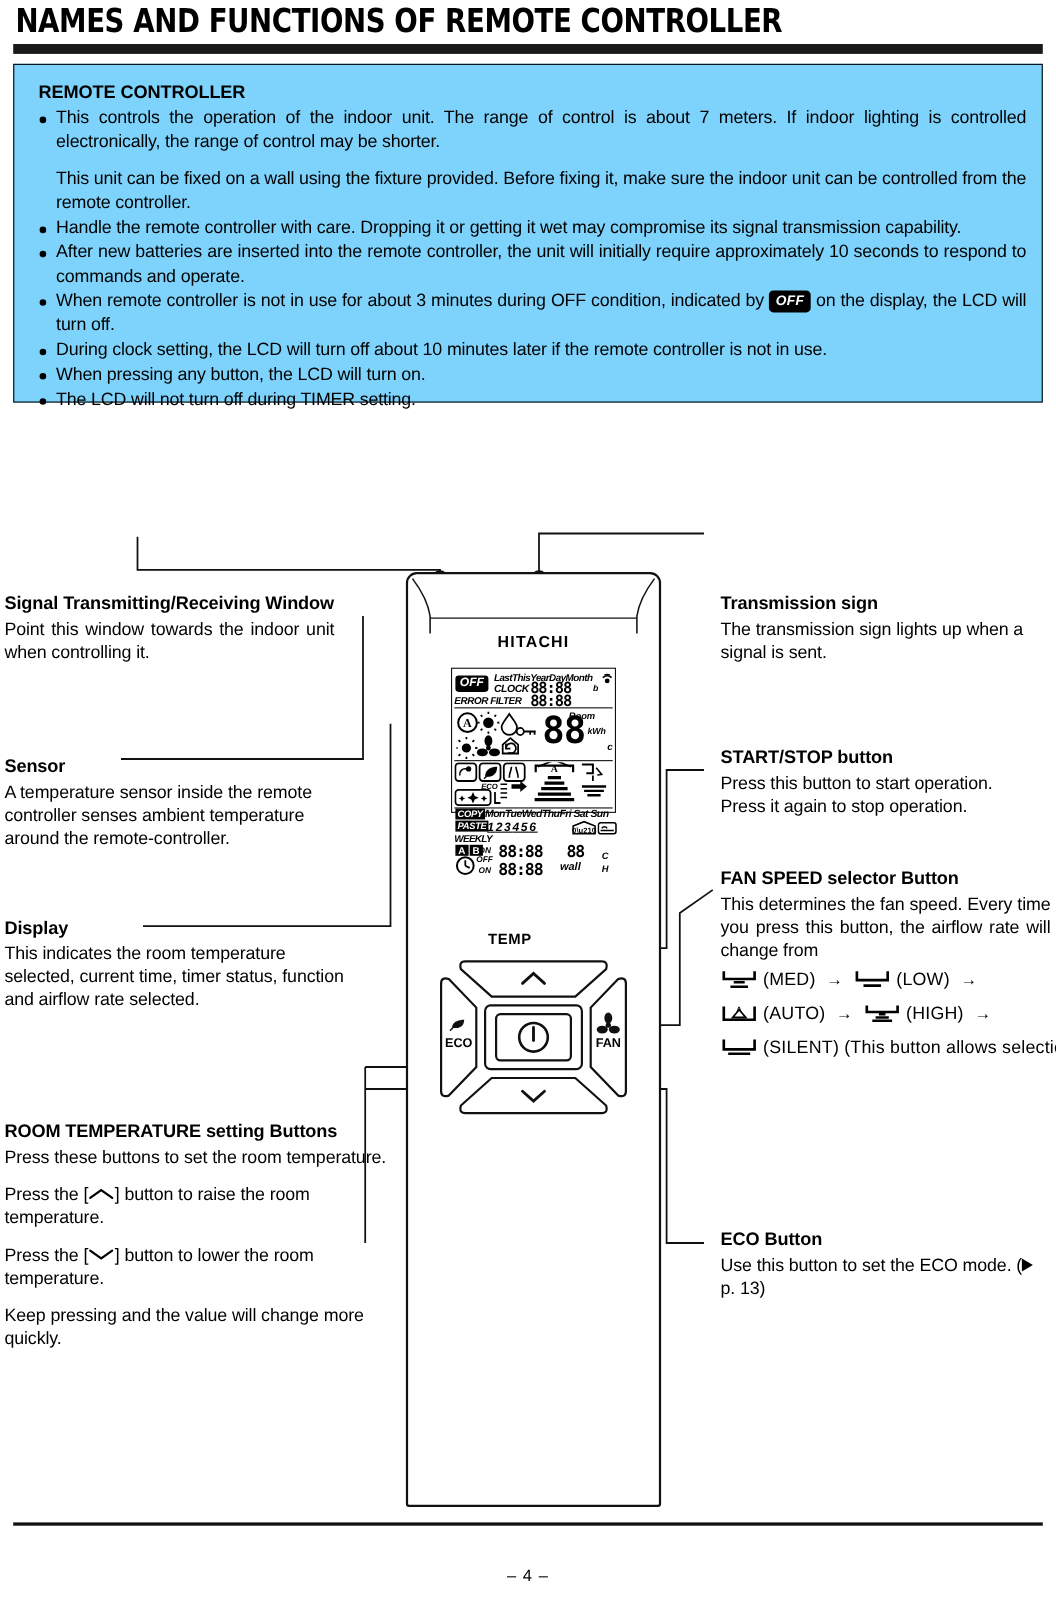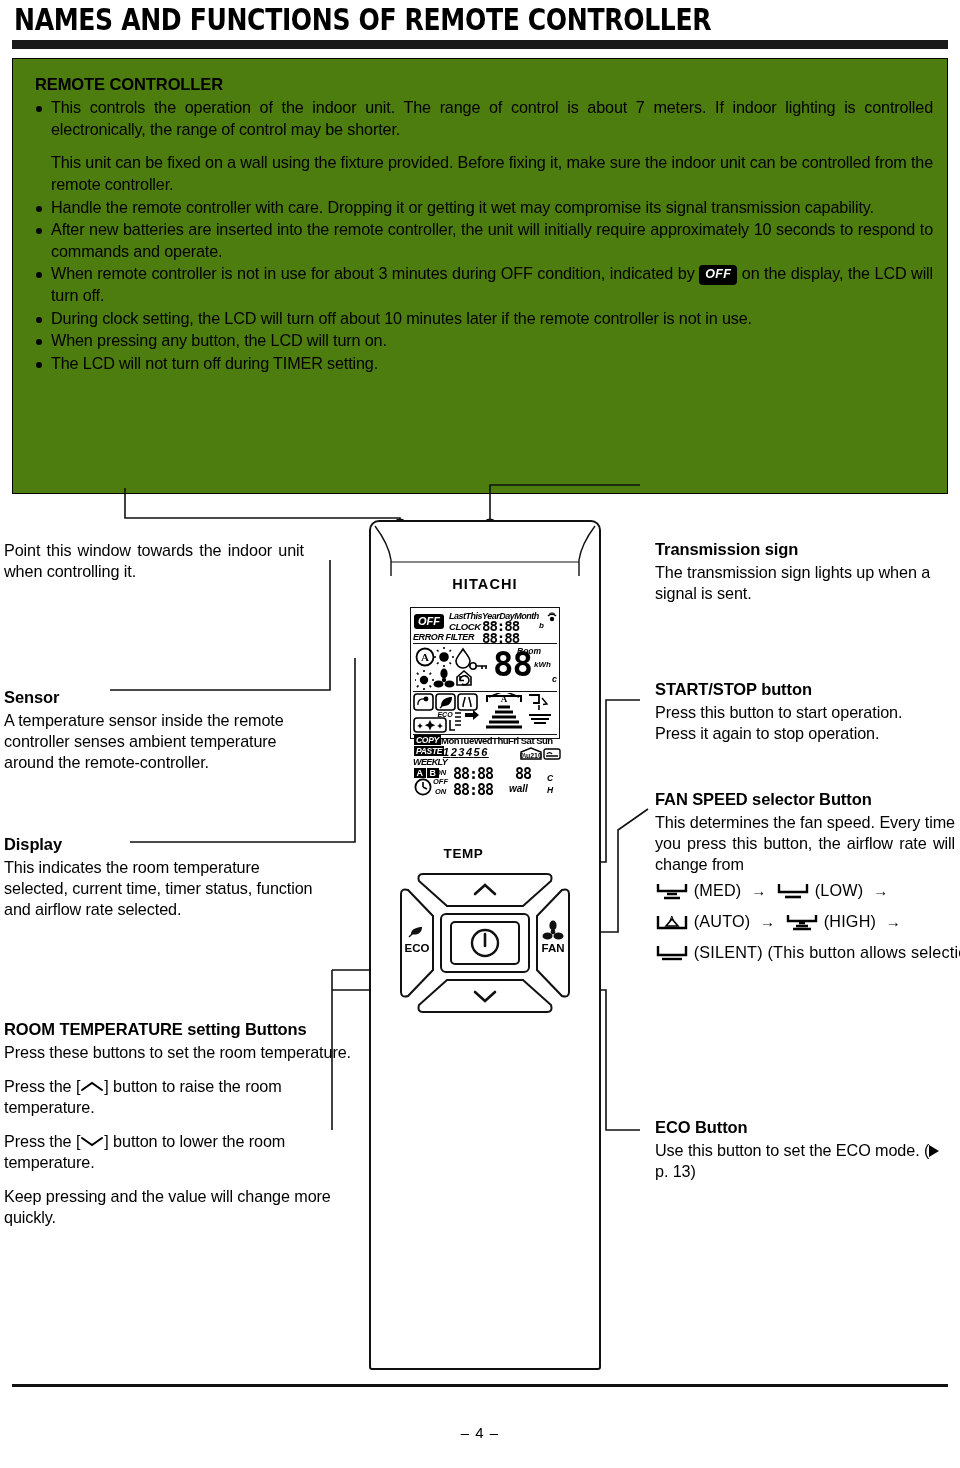--- a/index.html
+++ b/index.html
@@ -21,22 +21,22 @@
     transform: scaleX(0.93); transform-origin: left center;
     white-space: nowrap;
   }
   .title-rule {
     position: absolute; left: 12px; top: 40px; width: 936px; height: 9px;
     background: #1a1a1a;
   }
 
   
   .intro-box {
-    position: absolute; left: 12px; top: 58px; width: 936px; height: 436px;
-    border: 1.6px solid #000; background:#4d7c0f;
+    position: absolute; left: 12px; top: 58px; width: 936px; height: 308px;
+    border: 1.6px solid #000; background:#7dd3fc;
   }
   .intro-inner { padding: 16px 14px 0 16px; }
   .intro-head {
     font-weight: bold; font-size: 16.5px; letter-spacing: -0.1px;
     margin: 0 0 3px 6px;
   }
   ul.bullets { list-style: none; margin: 0; padding: 0; }
   ul.bullets > li {
     position: relative; padding-left: 22px; margin-bottom: 1px;
     font-size: 16.2px; line-height: 1.335; text-align: justify;
@@ -160,21 +160,21 @@
     font-weight:bold; font-size: 8.5px; padding: 0 2px; letter-spacing: -0.3px;
   }
   .copy-chip { top: 0px; }
   .paste-chip { top: 11px; }
   .weekly-lab { position:absolute; left:0px; top: 22px; font-size: 9px; font-weight: bold; font-style: italic; letter-spacing:-0.6px; }
   .ab-a, .ab-b {
     position:absolute; top: 33px; background:#000; color:#fff; font-weight:bold;
     font-size: 9px; padding: 0 2.5px;
   }
   .ab-a { left: 1px; } .ab-b { left: 14px; }
-  .days-row { position:absolute; left: 28px; top: 0px; font-size: 9.5px; font-weight: bold; letter-spacing: -0.5px; white-space: nowrap; }
+  .days-row { position:absolute; left: 28px; top: 0px; font-size: 9.5px; font-weight: bold; font-style: italic; letter-spacing: -0.5px; white-space: nowrap; }
   .nums-row { position:absolute; left: 30px; top: 11px; font-size: 11px; font-weight: bold; font-style: italic; letter-spacing: 1.5px; }
   .nums-row span { text-decoration: underline; }
   .onoff { position:absolute; font-size: 7.5px; font-weight: bold; font-style: italic; }
   .on1 { left: 22px; top: 33px; }
   .off1 { left: 20px; top: 42px; }
   .on2 { left: 22px; top: 52px; }
   .t1 { position:absolute; left: 40px; top: 30px; font-size: 15px; }
   .t2 { position:absolute; left: 40px; top: 46px; font-size: 15px; }
   .tempsm { position:absolute; left: 102px; top: 30px; font-size: 15px; }
   .dayslab { position:absolute; left: 96px; top: 48px; font-size: 10px; font-weight: bold; font-style: italic; }
@@ -250,20 +250,21 @@
       <circle cx="494" cy="500" r="7.5"></circle>
       <circle cx="514" cy="502" r="7.5"></circle>
       <circle cx="437" cy="504" r="7.5"></circle>
       <circle cx="486" cy="458" r="7.5"></circle>
       <circle cx="470" cy="560" r="7.5"></circle>
       <circle cx="332" cy="540" r="0.1"></circle>
     </g>
   </svg>
 
   <div class="callout c-signal j">
+    <h4>Signal Transmitting/Receiving Window</h4>
     <p>Point this window towards the indoor unit when controlling it.</p>
   </div>
 
   <div class="callout c-sensor">
     <h4>Sensor</h4>
     <p>A temperature sensor inside the remote controller senses ambient temperature around the remote-controller.</p>
   </div>
 
   <div class="callout c-display">
     <h4>Display</h4>

